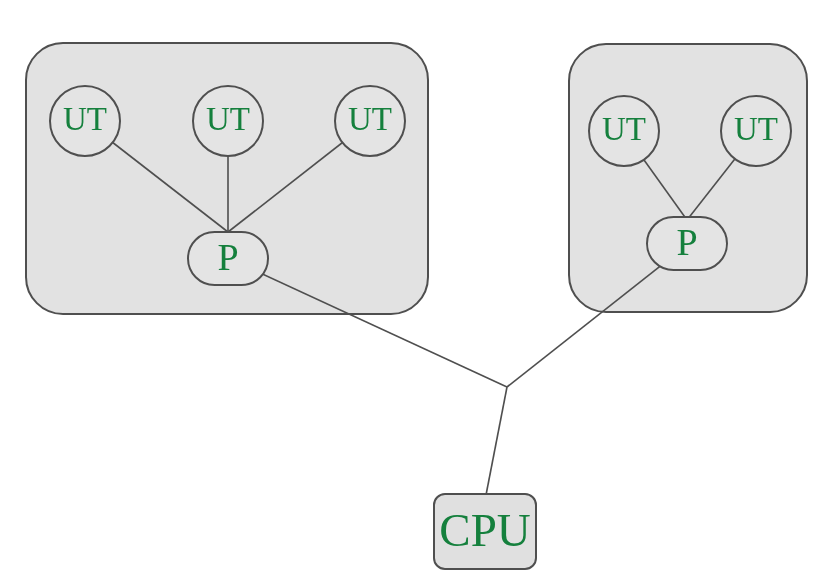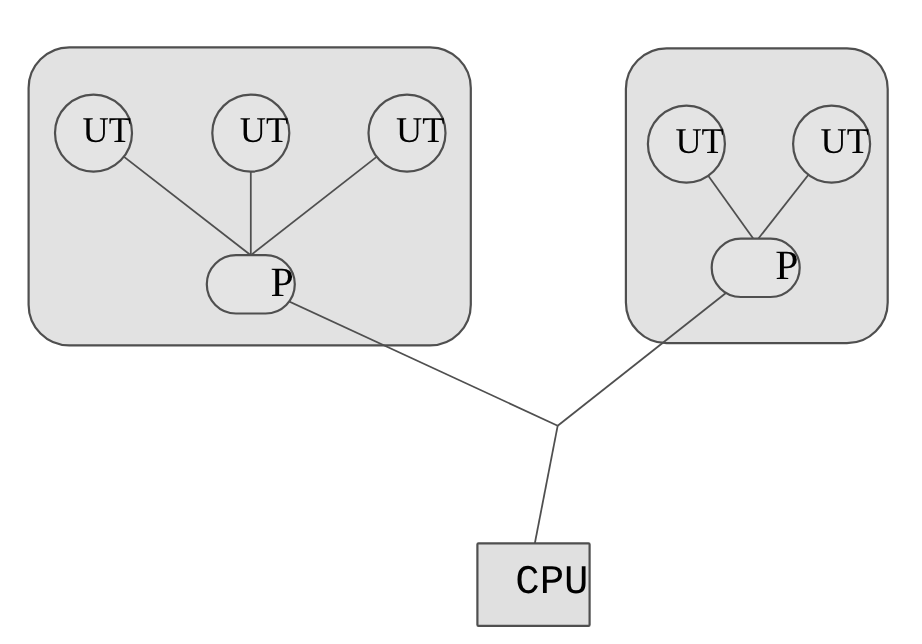--- a/index.html
+++ b/index.html
@@ -34,22 +34,22 @@
     stroke: #4f4f4f;
     stroke-width: 1.6;
   }
   .node {
     position: absolute;
     background: #e4e4e4;
     border: 2px solid #4f4f4f;
     box-sizing: border-box;
     display: flex;
     align-items: center;
-    justify-content: flex-end;
-    color: #000000;
+    justify-content: center;
+    color: #15803d;
   }
   .ut {
     width: 72px; height: 72px;
     border-radius: 50%;
     font-size: 33px;
   }
   .ut-l1 { left: 49px;  top: 85px; }
   .ut-l2 { left: 192px; top: 85px; }
   .ut-l3 { left: 334px; top: 85px; }
   .ut-r1 { left: 588px; top: 95px; }
@@ -57,25 +57,24 @@
   .p-node {
     width: 82px; height: 55px;
     border-radius: 28px;
     font-size: 38px;
   }
   .p-left  { left: 187px; top: 231px; }
   .p-right { left: 646px; top: 216px; }
   .cpu {
     left: 433px; top: 493px;
     width: 104px; height: 77px;
-    border-radius: 2px;
+    border-radius: 12px;
     border-width: 2px;
-    font-size: 37px;
+    font-size: 47px;
     background: #e0e0e0;
-    font-family: Liberation Mono, monospace;
   }
   .label { line-height: 1; padding-bottom: 3px; }
 </style>
 </head>
 <body>
 
 <div class="canvas">
 
   <div class="cluster cluster-left"></div>
   <div class="cluster cluster-right"></div>

